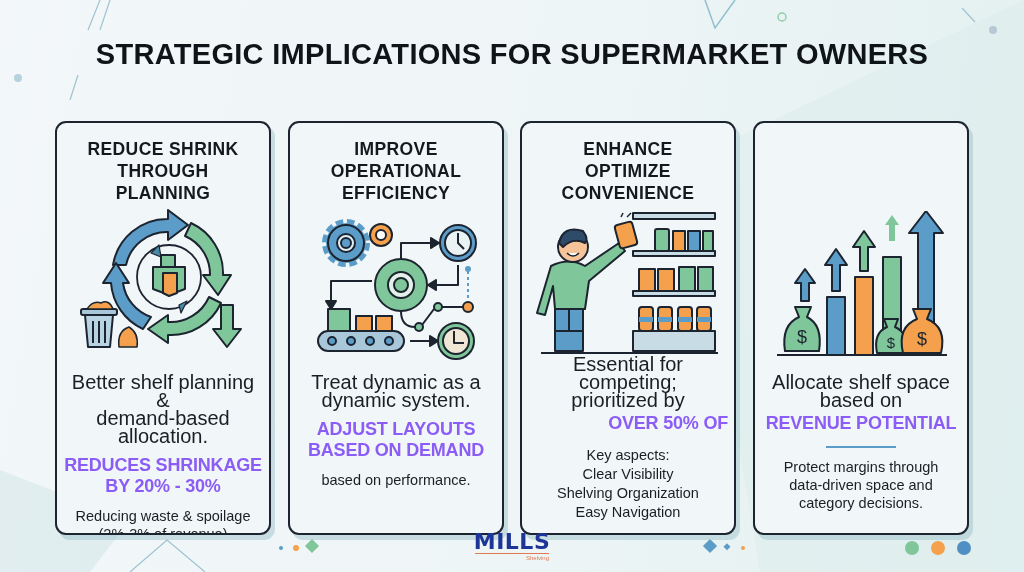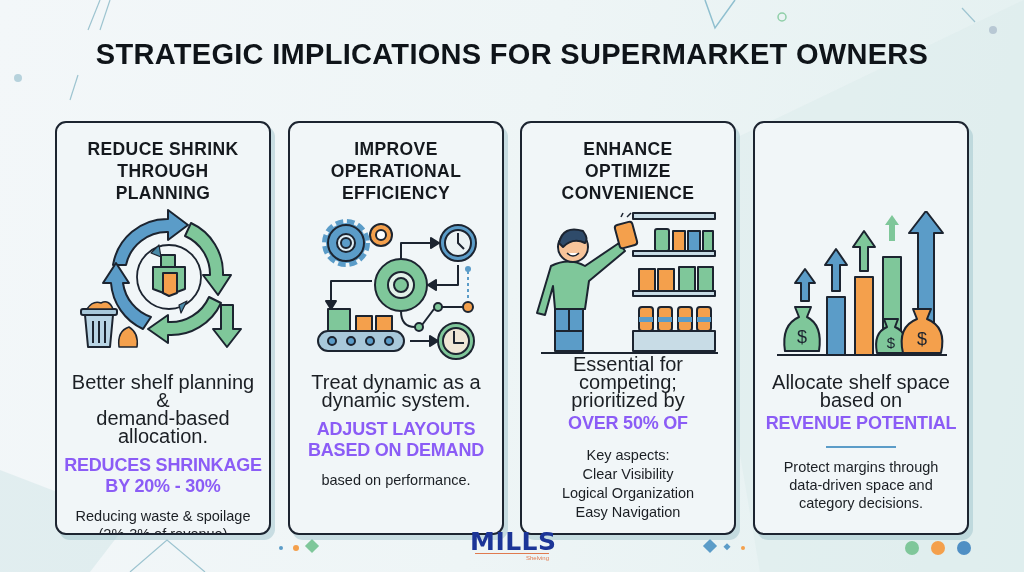--- a/index.html
+++ b/index.html
@@ -27,21 +27,21 @@
     letter-spacing: 0.4px; color: #15191e; padding: 0 8px;
   }
   .illus { position: absolute; top: 188px; left: 0; width: 100%; height: 148px; }
   .illus svg { display: block; margin: 0 auto; }
   .text-block { position: absolute; left: 0; width: 100%; padding: 0 6px; }
   .desc { font-size: 20px; line-height: 18px; color: #1b1f24; }
   .highlight { font-weight: 700; font-size: 18px; line-height: 21px; color: #8b5cf6; letter-spacing: -0.2px; }
   .sub { font-size: 14.5px; line-height: 18px; color: #1b1f24; }
   .divider { width: 70px; height: 2px; background: #5b9cc8; margin: 12px auto 10px; }
   .footer-logo { position: absolute; left: 470px; top: 532px; width: 84px; text-align: center; }
-  .logo-main { font-weight: 900; font-size: 25px; color: #1c3597; letter-spacing: 0.5px; line-height: 20px; font-family: "DejaVu Sans", sans-serif; }
+  .logo-main { font-weight: 900; font-size: 22px; color: #1c3597; letter-spacing: 0.5px; line-height: 20px; font-family: "DejaVu Sans", sans-serif; }
   .logo-line { height: 1px; background: #e07a4e; width: 74px; margin: 1px auto 0; }
   .logo-sub { font-size: 6px; color: #e07a4e; text-align: right; padding-right: 5px; line-height: 8px; }
 </style>
 </head>
 <body>
 
 <svg class="bg-deco" width="1024" height="572" viewBox="0 0 1024 572">
   <polygon points="690,160 1024,0 1024,572 760,572" fill="#dcecec" opacity="0.5"></polygon>
   <polygon points="0,470 130,520 90,572 0,572" fill="#d6e8ea" opacity="0.6"></polygon>
   <line x1="88" y1="30" x2="100" y2="0" stroke="#9dc4d0" stroke-width="1.2"></line>
@@ -215,27 +215,27 @@
       <rect x="84" y="12" width="18" height="24" rx="3" fill="#f4a04c" transform="rotate(-15 93 24)"></rect>
       <line x1="88" y1="6" x2="90" y2="2" stroke-width="1.5"></line>
       <line x1="94" y1="6" x2="98" y2="2" stroke-width="1.5"></line>
     </svg>
   </div>
   <div class="text-block" style="top:232px;">
     <div class="desc">
       <div>Essential for competing;</div>
       <div>prioritized by</div>
     </div>
-    <div class="highlight" style="margin-top:4px;">
+    <div class="highlight" style="margin-top:4px;text-align:right;">
       <div>OVER 50% OF</div>
     </div>
     <div class="sub" style="margin-top:12px; line-height:19px;">
       <div>Key aspects:</div>
       <div>Clear Visibility</div>
-      <div>Logical Organization</div>
+      <div>Shelving Organization</div>
       <div>Easy Navigation</div>
     </div>
   </div>
 </div>
 
 <div class="card" style="left:753px;">
   <div class="illus" style="top:88px;">
     <svg width="180" height="148" viewBox="0 0 180 148" stroke="#1c2430" stroke-width="2" stroke-linejoin="round">
       <polygon points="34,58 24,72 30,72 30,90 38,90 38,72 44,72" fill="#5b9cc8"></polygon>
       <rect x="56" y="86" width="18" height="58" fill="#5b9cc8"></rect>

